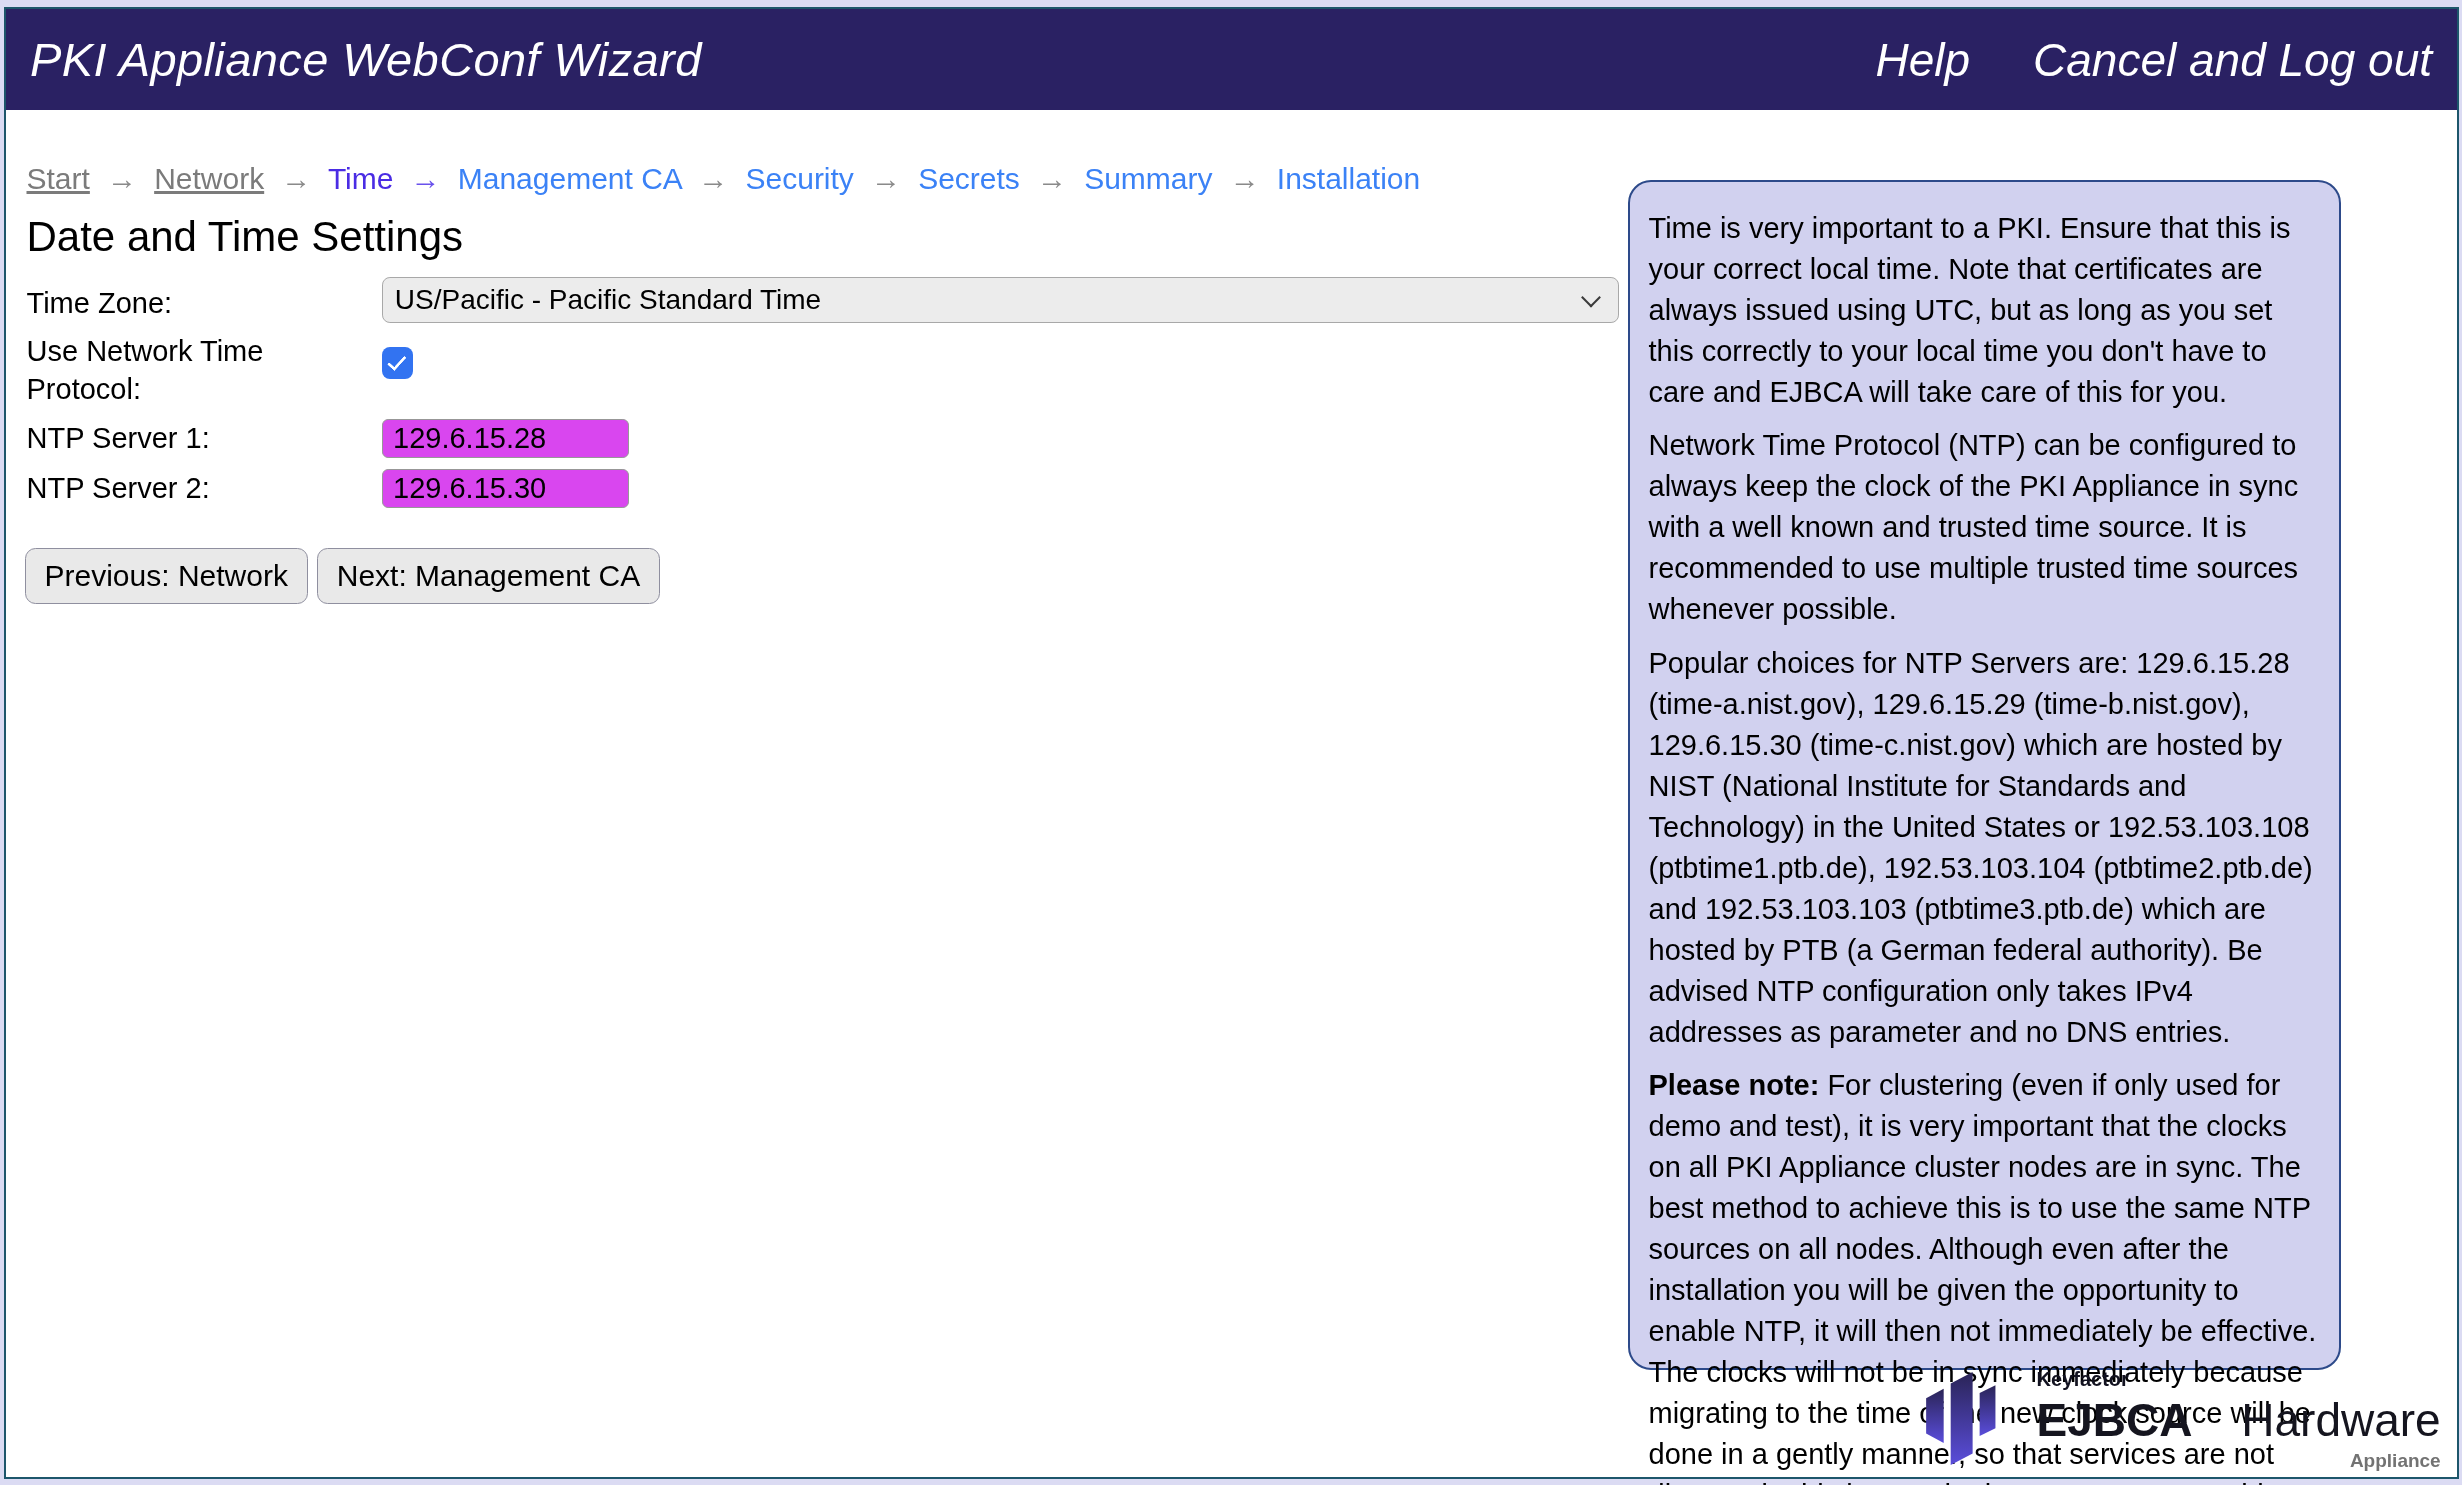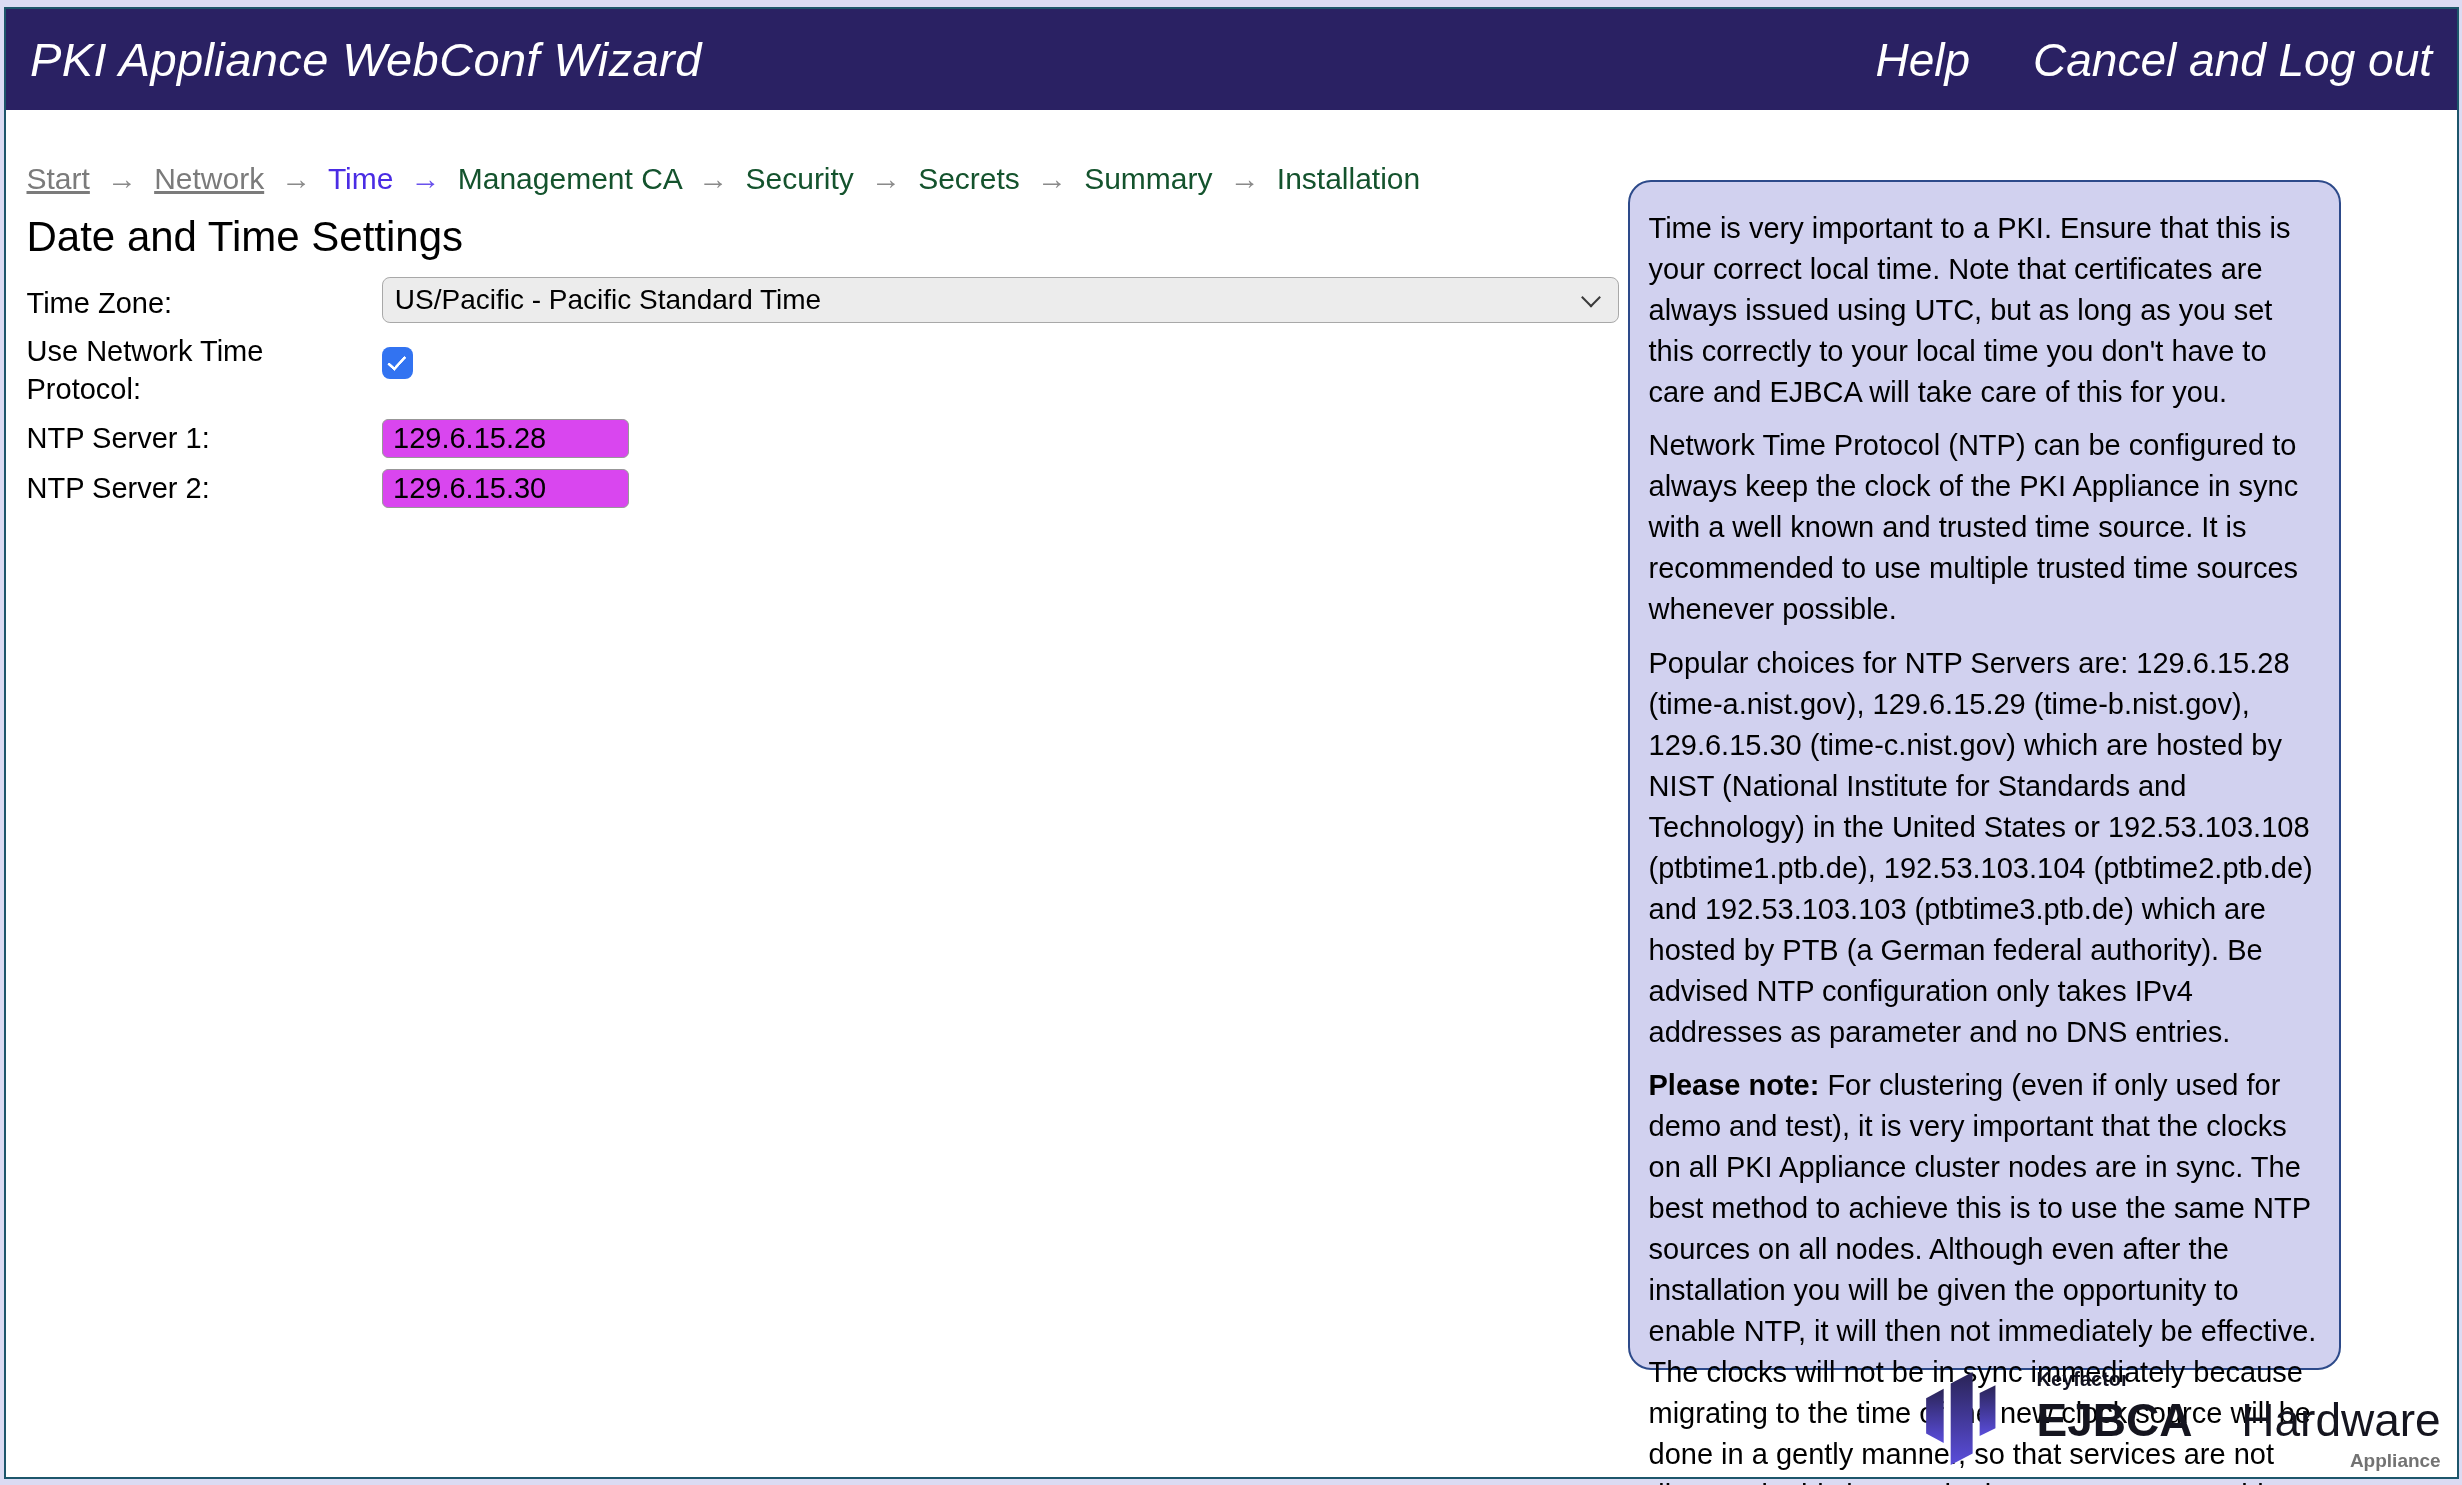--- a/index.html
+++ b/index.html
@@ -45,21 +45,21 @@
     margin: 54px 0 0 21px;
     font-size: 30px;
     color: #7b7b7b;
     line-height: 1;
     white-space: nowrap;
   }
   .bc-sep { margin: 0 8.8px; color: #8a8a8a; }
   .bc-sep.accent { color: #6a52ec; }
   .bc-link { color: #7b7b7b; text-decoration: underline; cursor: pointer; }
   .bc-current { color: #4a2ce4; }
-  .bc-future { color: #14532d; }
+  .bc-future { color: #3b82f6; }
   
   .page-heading {
     margin: 19px 0 0 21px;
     font-size: 42px;
     font-weight: 400;
     color: #000;
   }
   
   .form { margin: 15.8px 0 0 21px; }
   .form-row { display: flex; align-items: flex-end; margin-bottom: 10.5px; }
@@ -234,20 +234,24 @@
       <input class="text-input" type="text" value="129.6.15.28" style="">
     </div>
 
     <div class="form-row">
       <div class="form-label">NTP Server 2:</div>
       <input class="text-input" type="text" value="129.6.15.30" style="">
     </div>
 
   </div>
 
+  <div class="button-row">
+    <button class="wizard-button">Previous: Network</button>
+    <button class="wizard-button">Next: Management CA</button>
+  </div>
 
   <div class="info-panel">
     <p>Time is very important to a PKI. Ensure that this is your correct local time. Note that certificates are always issued using UTC, but as long as you set this correctly to your local time you don't have to care and EJBCA will take care of this for you.</p>
     <p>Network Time Protocol (NTP) can be configured to always keep the clock of the PKI Appliance in sync with a well known and trusted time source. It is recommended to use multiple trusted time sources whenever possible.</p>
     <p>Popular choices for NTP Servers are: 129.6.15.28 (time-a.nist.gov), 129.6.15.29 (time-b.nist.gov), 129.6.15.30 (time-c.nist.gov) which are hosted by NIST (National Institute for Standards and Technology) in the United States or 192.53.103.108 (ptbtime1.ptb.de), 192.53.103.104 (ptbtime2.ptb.de) and 192.53.103.103 (ptbtime3.ptb.de) which are hosted by PTB (a German federal authority). Be advised NTP configuration only takes IPv4 addresses as parameter and no DNS entries.</p>
     <p><span class="note-prefix">Please note:</span> <span>For clustering (even if only used for demo and test), it is very important that the clocks on all PKI Appliance cluster nodes are in sync. The best method to achieve this is to use the same NTP sources on all nodes. Although even after the installation you will be given the opportunity to enable NTP, it will then not immediately be effective. The clocks will not be in sync immediately because migrating to the time of the new clock source will be done in a gently manner, so that services are not disrupted. This is now the best moment to enable NTP if you ever plan to use it.</span></p>
   </div>
 
   <div class="logo">
     <svg class="logo-bars" width="88" height="93" viewBox="0 0 100 106">

